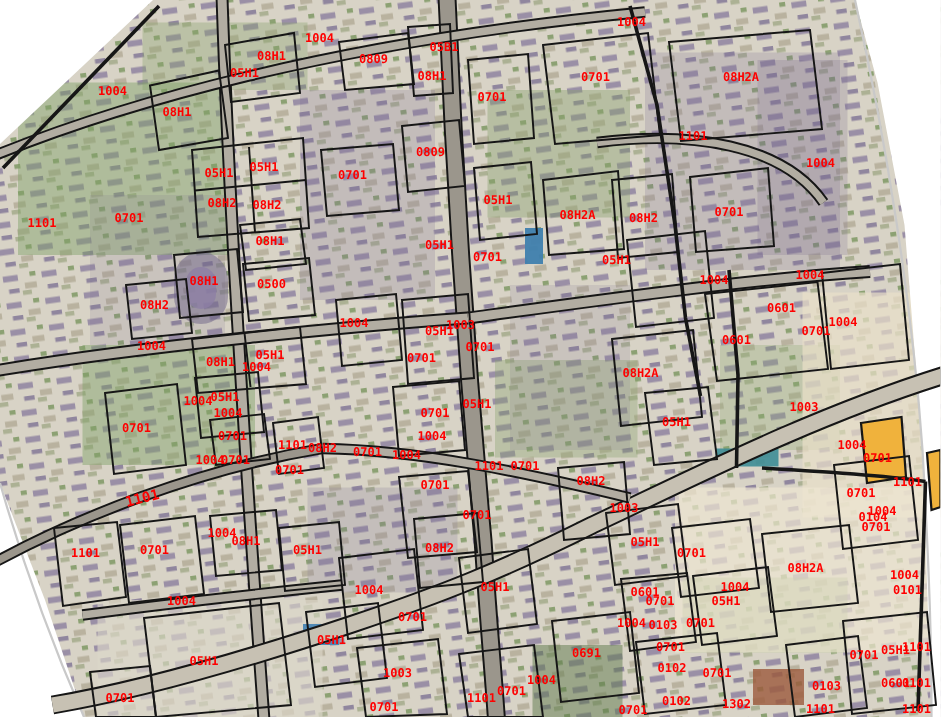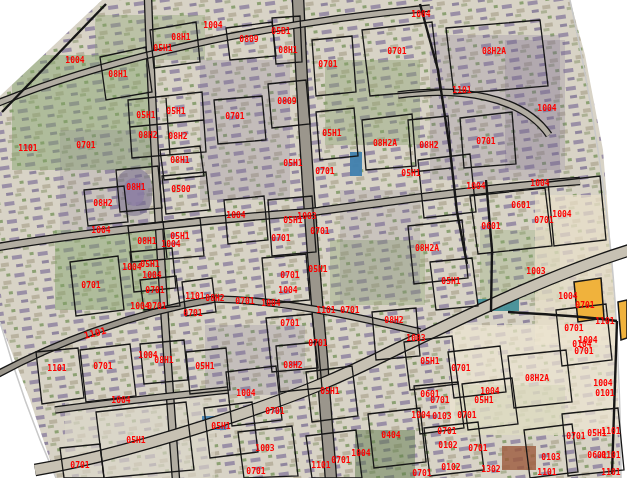--- a/index.html
+++ b/index.html
@@ -157,21 +157,21 @@
       <span class="lbl" style="left: 118px; top: 75px; color: rgb(254, 0, 0);">08H1</span>
       <span class="lbl" style="left: 163px; top: 49px; color: rgb(254, 0, 0);">05H1</span>
       <span class="lbl" style="left: 181px; top: 38px; color: rgb(254, 0, 0);">08H1</span>
       <span class="lbl" style="left: 146px; top: 116px; color: rgb(254, 0, 0);">05H1</span>
       <span class="lbl" style="left: 176px; top: 112px; color: rgb(254, 0, 0);">05H1</span>
       <span class="lbl" style="left: 148px; top: 136px; color: rgb(254, 0, 0);">08H2</span>
       <span class="lbl" style="left: 178px; top: 137px; color: rgb(254, 0, 0);">08H2</span>
       <span class="lbl" style="left: 86px; top: 146px; color: rgb(254, 0, 0);">0701</span>
       <span class="lbl" style="left: 213px; top: 26px; color: rgb(254, 0, 0);">1004</span>
       <span class="lbl" style="left: 249px; top: 40px; color: rgb(254, 0, 0);">0809</span>
-      <span class="lbl" style="left: 281px; top: 32px; color: rgb(254, 0, 0);">05B1</span>
+      <span class="lbl" style="left: 296px; top: 32px; color: rgb(254, 0, 0);">05B1</span>
       <span class="lbl" style="left: 288px; top: 51px; color: rgb(254, 0, 0);">08H1</span>
       <span class="lbl" style="left: 328px; top: 65px; color: rgb(254, 0, 0);">0701</span>
       <span class="lbl" style="left: 397px; top: 52px; color: rgb(254, 0, 0);">0701</span>
       <span class="lbl" style="left: 287px; top: 102px; color: rgb(254, 0, 0);">0809</span>
       <span class="lbl" style="left: 235px; top: 117px; color: rgb(254, 0, 0);">0701</span>
       <span class="lbl" style="left: 332px; top: 134px; color: rgb(254, 0, 0);">05H1</span>
       <span class="lbl" style="left: 385px; top: 144px; color: rgb(254, 0, 0);">08H2A</span>
       <span class="lbl" style="left: 421px; top: 15px; color: rgb(254, 0, 0);">1004</span>
       <span class="lbl" style="left: 494px; top: 52px; color: rgb(254, 0, 0);">08H2A</span>
       <span class="lbl" style="left: 462px; top: 91px; color: rgb(254, 0, 0);">1101</span>
@@ -237,21 +237,21 @@
       <span class="lbl" style="left: 293px; top: 366px; color: rgb(254, 0, 0);">08H2</span>
       <span class="lbl" style="left: 246px; top: 394px; color: rgb(254, 0, 0);">1004</span>
       <span class="lbl" style="left: 275px; top: 412px; color: rgb(254, 0, 0);">0701</span>
       <span class="lbl" style="left: 221px; top: 427px; color: rgb(254, 0, 0);">05H1</span>
       <span class="lbl" style="left: 330px; top: 392px; color: rgb(254, 0, 0);">05H1</span>
       <span class="lbl" style="left: 265px; top: 449px; color: rgb(254, 0, 0);">1003</span>
       <span class="lbl" style="left: 361px; top: 454px; color: rgb(254, 0, 0);">1004</span>
       <span class="lbl" style="left: 341px; top: 461px; color: rgb(254, 0, 0);">0701</span>
       <span class="lbl" style="left: 321px; top: 466px; color: rgb(254, 0, 0);">1101</span>
       <span class="lbl" style="left: 256px; top: 472px; color: rgb(254, 0, 0);">0701</span>
-      <span class="lbl" style="left: 391px; top: 436px; color: rgb(254, 0, 0);">0404</span>
+      <span class="lbl" style="left: 391px; top: 436px; color: rgb(254, 0, 0);">0691</span>
       <span class="lbl" style="left: 416px; top: 339px; color: rgb(254, 0, 0);">1003</span>
       <span class="lbl" style="left: 574px; top: 329px; color: rgb(254, 0, 0);">0701</span>
       <span class="lbl" style="left: 605px; top: 322px; color: rgb(254, 0, 0);">1101</span>
       <span class="lbl" style="left: 588px; top: 341px; color: rgb(254, 0, 0);">1004</span>
       <span class="lbl" style="left: 582px; top: 345px; color: rgb(254, 0, 0);">0104</span>
       <span class="lbl" style="left: 584px; top: 352px; color: rgb(254, 0, 0);">0701</span>
       <span class="lbl" style="left: 430px; top: 362px; color: rgb(254, 0, 0);">05H1</span>
       <span class="lbl" style="left: 461px; top: 369px; color: rgb(254, 0, 0);">0701</span>
       <span class="lbl" style="left: 537px; top: 379px; color: rgb(254, 0, 0);">08H2A</span>
       <span class="lbl" style="left: 490px; top: 392px; color: rgb(254, 0, 0);">1004</span>

